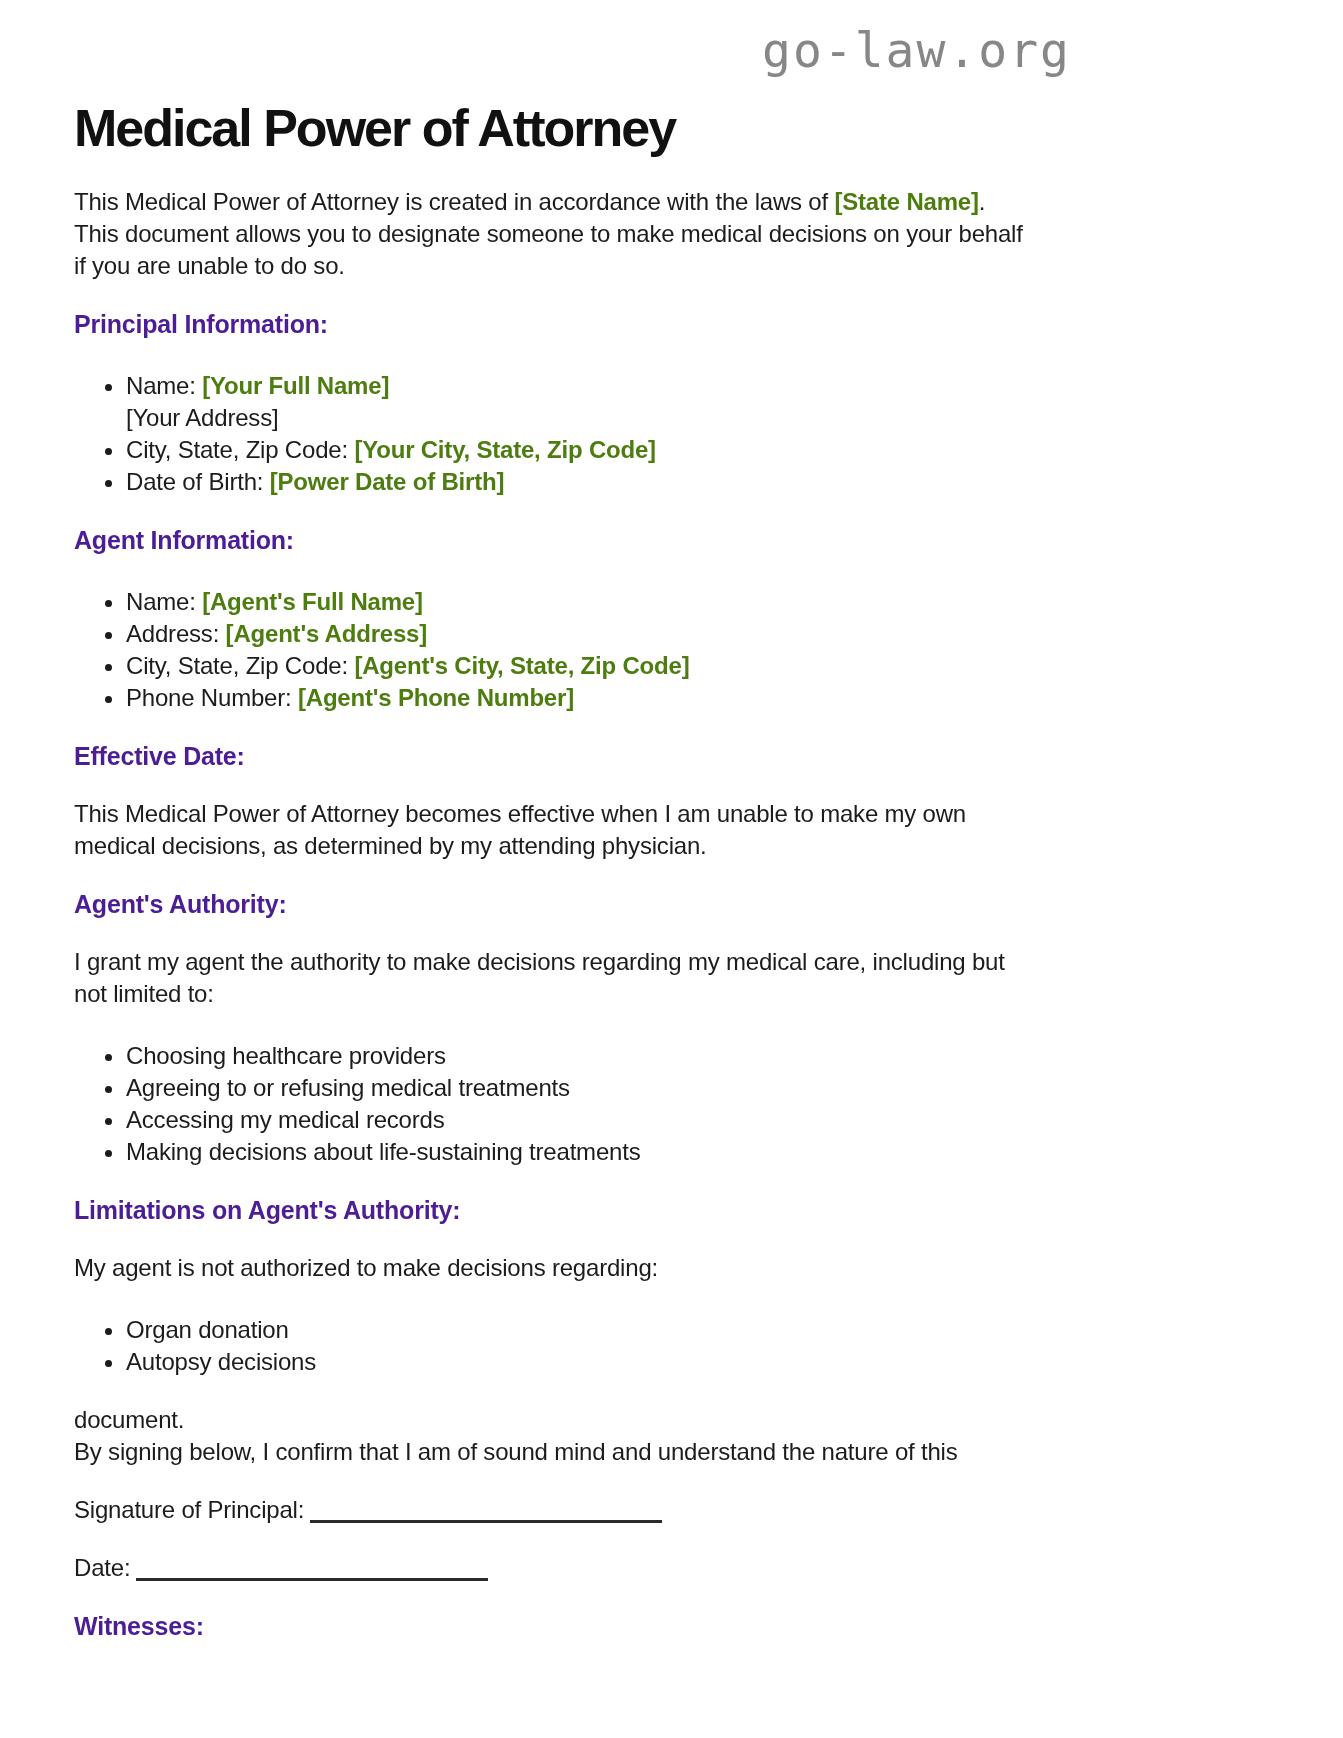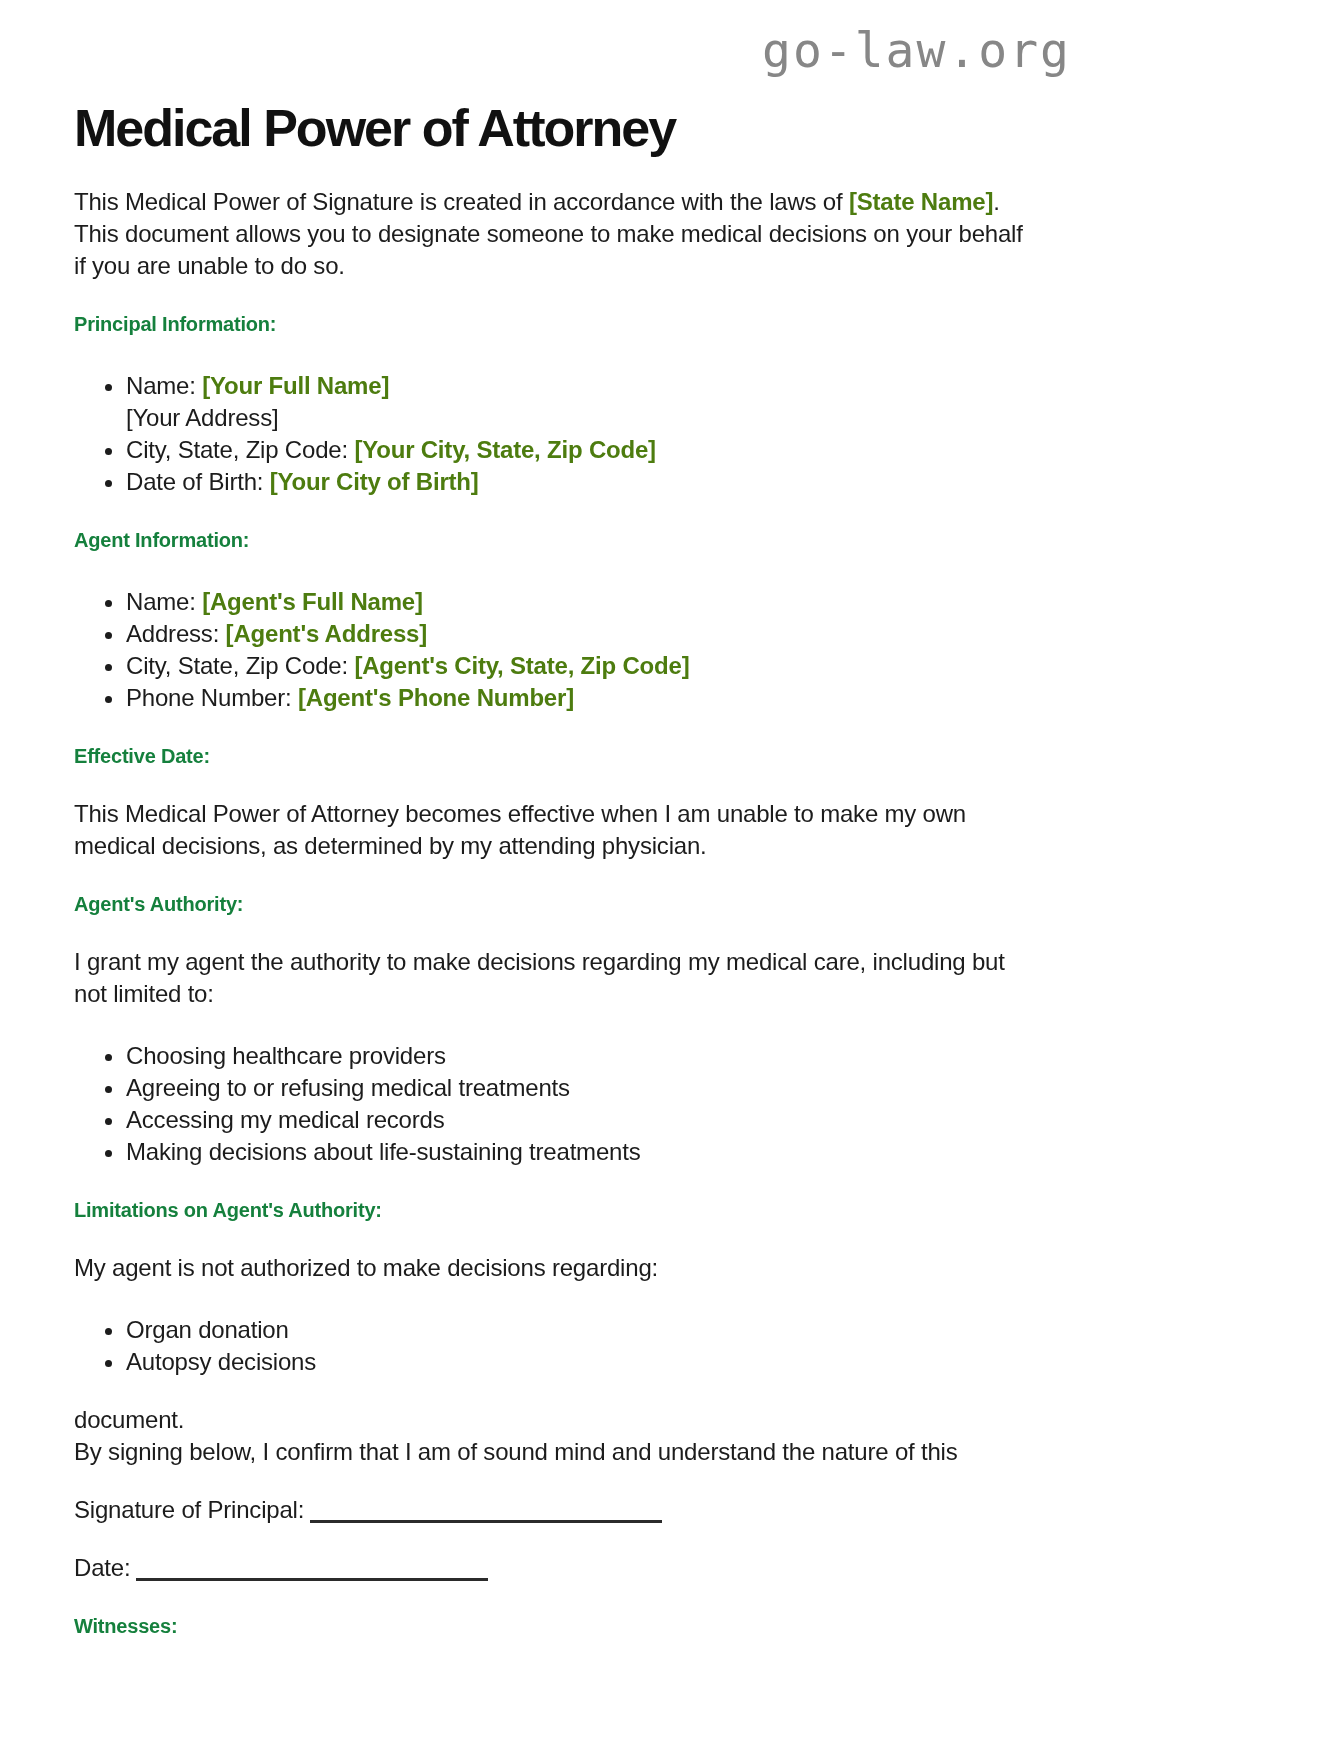--- a/index.html
+++ b/index.html
@@ -28,25 +28,25 @@
   }
   h1.doc-title {
     margin: 20px 0 0 0;
     font-size: 52px;
     line-height: 63px;
     letter-spacing: -2px;
     color: #111;
     font-weight: 700;
   }
   h2.section-heading {
-    font-size: 20px;
+    font-size: 25px;
     line-height: 32px;
     margin: 26px 0;
     font-weight: 700;
-    color: #15803d;
+    color: #4c1d95;
   }
   p.para { margin: 26px 0; }
   p.para .line { display: block; white-space: nowrap; }
   ul.doc-list {
     margin: 30px 0 26px 0;
     padding: 0 0 0 52px;
     list-style: disc;
   }
   ul.doc-list li { margin: 0; padding: 0; line-height: 32px; }
   strong.placeholder { font-weight: 700; color: #4d7c0f; }
@@ -64,30 +64,30 @@
 </head>
 <body>
 
 <div class="page">
   <div class="logo">go-law.org</div>
 
   <div class="content">
     <h1 class="doc-title">Medical Power of Attorney</h1>
 
     <p class="para">
-      <span class="line"><span>This Medical Power of Signature is created in accordance with the laws of </span><strong class="placeholder">[State Name]</strong><span>.</span></span>
+      <span class="line"><span>This Medical Power of Attorney is created in accordance with the laws of </span><strong class="placeholder">[State Name]</strong><span>.</span></span>
       <span class="line">This document allows you to designate someone to make medical decisions on your behalf</span>
       <span class="line">if you are unable to do so.</span>
     </p>
 
     <h2 class="section-heading">Principal Information:</h2>
     <ul class="doc-list">
       <li><span>Name: </span><strong class="placeholder">[Your Full Name]</strong><br><span>[Your Address]</span></li>
       <li><span>City, State, Zip Code: </span><strong class="placeholder">[Your City, State, Zip Code]</strong></li>
-      <li><span>Date of Birth: </span><strong class="placeholder">[Your City of Birth]</strong></li>
+      <li><span>Date of Birth: </span><strong class="placeholder">[Power Date of Birth]</strong></li>
     </ul>
 
     <h2 class="section-heading">Agent Information:</h2>
     <ul class="doc-list">
       <li><span>Name: </span><strong class="placeholder">[Agent's Full Name]</strong></li>
       <li><span>Address: </span><strong class="placeholder">[Agent's Address]</strong></li>
       <li><span>City, State, Zip Code: </span><strong class="placeholder">[Agent's City, State, Zip Code]</strong></li>
       <li><span>Phone Number: </span><strong class="placeholder">[Agent's Phone Number]</strong></li>
     </ul>
 

